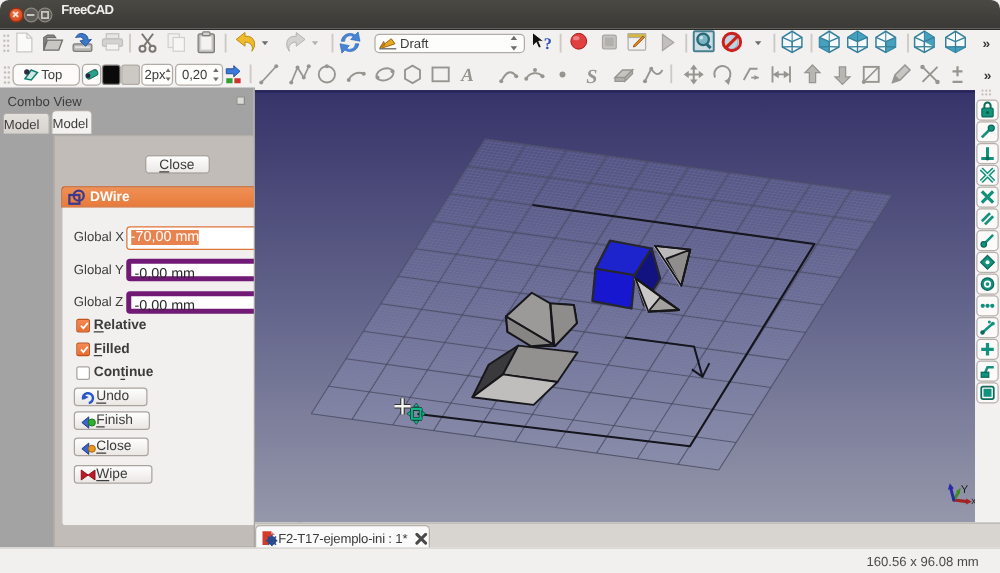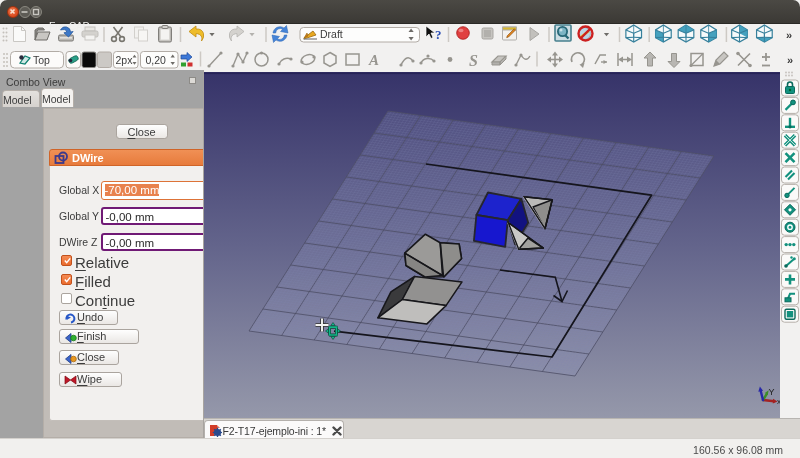--- a/index.html
+++ b/index.html
@@ -2,44 +2,44 @@
 <html><head><meta charset="utf-8">
 <style>
 * { margin:0; padding:0; box-sizing:border-box; }
 html,body { width:800px; height:458px; overflow:hidden; }
 body { font-family:"Liberation Sans",sans-serif; background:#f2f1f0; position:relative; }
 .abs { position:absolute; }
 #titlebar { left:0; top:0; width:800px; height:24px;
   background:linear-gradient(#4b4944,#3b3935); border-radius:7px 7px 0 0;
   border-bottom:1px solid #2a2926; }
 #titlebar .btn { position:absolute; top:6px; width:12px; height:12px; border-radius:50%; }
-#title { position:absolute; left:49px; top:20px; color:#eeeeec; font-size:10.5px; font-weight:normal; letter-spacing:-0.45px; }
+#title { position:absolute; left:49px; top:2px; color:#eeeeec; font-size:10.5px; font-weight:bold; letter-spacing:-0.45px; }
 #row1 { left:0; top:24px; }
 #row2 { left:0; top:47px; }
 #dock { left:0; top:70px; width:203px; height:368px; background:#a3a3a3; }
 #comboTitle { position:absolute; left:6px; top:5.5px; font-size:10.5px; color:#3c3c3c; }
 #floatic { position:absolute; left:189px; top:7px; width:7px; height:7px; border:1px solid #8d8b87; background:#dcdad6; }
 .tab { position:absolute; font-size:10.5px; color:#3c3c3c; text-align:left;
    border:1px solid #b4aea8; border-bottom:none; border-radius:4px 4px 0 0; }
 #tabModel { left:2px; top:19.5px; width:38px; height:17.5px; line-height:18px; background:linear-gradient(#e4e1dd,#d6d2ce); }
 #tabTasks { left:41px; top:17.5px; width:33px; height:19.5px; line-height:20px; background:#f4f2f0; z-index:2; }
 #taskarea { position:absolute; left:2px; top:37.5px; width:199px; height:330.5px; background:#c1bcb7; border:1px solid #b4aea8;margin-left:41px; }
 #closeBtn { position:absolute; left:71.5px; top:15px; width:52px; height:15px; background:linear-gradient(#fefefe,#ebe8e5); border:1px solid #aaa49e; border-radius:3.5px; font-size:11px; color:#3c3c3c; text-align:center; line-height:14px; }
 #dwire { position:absolute; left:5px; top:40.5px; width:190px; height:272px; background:#f2f0ee; border:1px solid #c3beb9; border-radius:3px; }
 #dwireHead { position:absolute; left:-1px; top:-1px; width:190px; height:17px; background:linear-gradient(#f09055,#e77b3c); border:1px solid #cf6428; border-radius:3px 3px 0 0;padding-left:48px; }
 #dwireHead span { position:absolute; left:22px; top:1.5px; color:#fff; font-weight:bold; font-size:11px; }
 .frow { position:absolute; left:0; width:100%; }
 .flabel { position:absolute; left:9px; font-size:10.5px; color:#3c3c3c; }
-.field { position:absolute; left:50.5px; width:124px; height:18.5px; background:#fff; border:2px solid #701a75; border-radius:3px; font-size:11.5px; color:#2a2a2a; line-height:17px; padding-left:3px; }
+.field { position:absolute; left:50.5px; width:124px; height:18.5px; background:#fff; border:4px solid #701a75; border-radius:3px; font-size:11.5px; color:#2a2a2a; line-height:17px; padding-left:3px; }
 .gcheck { position:absolute; right:4px; top:2.5px; width:12.5px; height:12.5px; }
 .cb { position:absolute; left:11px; width:11px; height:11px; border-radius:2px; }
 .cb.on { background:linear-gradient(#f58b54,#ea6c2e); border:1px solid #c2511c; }
 .cb.off { background:#fff; border:1px solid #aaa49e; }
 .cb svg { display:block; width:9px; height:9px; margin:0.5px; }
-.cblabel { position:absolute; left:25px; font-size:15px; color:#3c3c3c; }
+.cblabel { position:absolute; left:25px; font-size:11px; color:#3c3c3c;font-weight:bold; }
 .pbtn { position:absolute; left:9px; height:15px; background:linear-gradient(#fefefe,#eae7e4); border:1px solid #aaa49e; border-radius:3px; font-size:11px; color:#3c3c3c; }
 .pbtn svg { position:absolute; left:4px; top:1.5px; }
 .pbtn > span { position:absolute; left:17px; top:0.2px; }
 .mn { text-decoration:underline; text-underline-offset:1.5px; }
 #splitter { left:203px; top:70px; width:1px; height:368px; background:#a8a4a0; }
 #viewport { left:204px; top:72px; }
 #rtoolbar { left:780px; top:70px; width:20px; height:348px; background:#f2f1f0; }
 #tabstrip { left:204px; top:417.5px; width:680px; height:20.5px; background:#d8d5d1; border-top:1px solid #b8b5b1; }
 #doctab { position:absolute; left:0px; top:1.5px; width:140px; height:19px; background:#fbfafa; border:1px solid #b4b0ac; border-bottom:none; border-radius:4px 4px 0 0; }
 #doctab .txt { position:absolute; left:17.5px; top:3.5px; font-size:10.5px; color:#3a3a3a; letter-spacing:-0.15px; }
@@ -331,21 +331,21 @@
       <div class="frow" style="top:56.5px">
         <div class="flabel" style="top:3px">Global Y</div>
         <div class="field">-0,00 mm
           <svg class="gcheck" viewBox="0 0 14 14">
               <circle cx="7" cy="7" r="6.5" fill="#2da12d"></circle>
               <path d="M3.8,7.2 l2.2,2.4 l4.4,-5" stroke="#fff" stroke-width="1.8" fill="none"></path>
             </svg>
         </div>
       </div>
       <div class="frow" style="top:82.5px">
-        <div class="flabel" style="top:3px">DWire Z</div>
+        <div class="flabel" style="top:3px">Global Z</div>
         <div class="field">-0,00 mm
           <svg class="gcheck" viewBox="0 0 14 14">
               <circle cx="7" cy="7" r="6.5" fill="#2da12d"></circle>
               <path d="M3.8,7.2 l2.2,2.4 l4.4,-5" stroke="#fff" stroke-width="1.8" fill="none"></path>
             </svg>
         </div>
       </div>
       <div class="cb on" style="top:104.5px">
         <svg width="11" height="11" viewBox="0 0 11 11">
             <path d="M2.2,5.5 l2.3,2.6 l4.3,-5.2" stroke="#fff" stroke-width="1.8" fill="none"></path>
@@ -360,21 +360,21 @@
       <div class="cblabel" style="top:123px"><span class="mn">F</span>illed</div>
       <div class="cb off" style="top:142.5px"></div>
       <div class="cblabel" style="top:142px">Con<span class="mn">t</span>inue</div>
       <div class="pbtn" style="top:159.5px;width:59px;">
         <svg width="12" height="12" viewBox="0 0 12 12">
             <path d="M2.5,7.5 a4,4 0 1 1 4.5,3" fill="none" stroke="#2858c8" stroke-width="2"></path>
             <path d="M2,3.5 l1,4.2 l4,-2.2 z" fill="#2858c8"></path>
           </svg>
         <span><span class="mn">U</span>ndo</span>
       </div>
-      <div class="pbtn" style="top:179px;width:80px;">
+      <div class="pbtn" style="top:179px;width:61px;">
         <svg width="13" height="12" viewBox="0 0 13 12">
             <path d="M7,1.5 L1.5,6 L7,10.5 z" fill="#3c64c8" stroke="#1c3c88" stroke-width="0.8"></path>
             <circle cx="9.5" cy="6" r="2.8" fill="#30b030" stroke="#187818" stroke-width="0.8"></circle>
           </svg>
         <span><span class="mn">F</span>inish</span>
       </div>
       <div class="pbtn" style="top:200px;width:59.5px;">
         <svg width="13" height="12" viewBox="0 0 13 12">
             <path d="M7,1.5 L1.5,6 L7,10.5 z" fill="#3c64c8" stroke="#1c3c88" stroke-width="0.8"></path>
             <circle cx="9.5" cy="6" r="2.8" fill="#e89820" stroke="#a86810" stroke-width="0.8"></circle>

